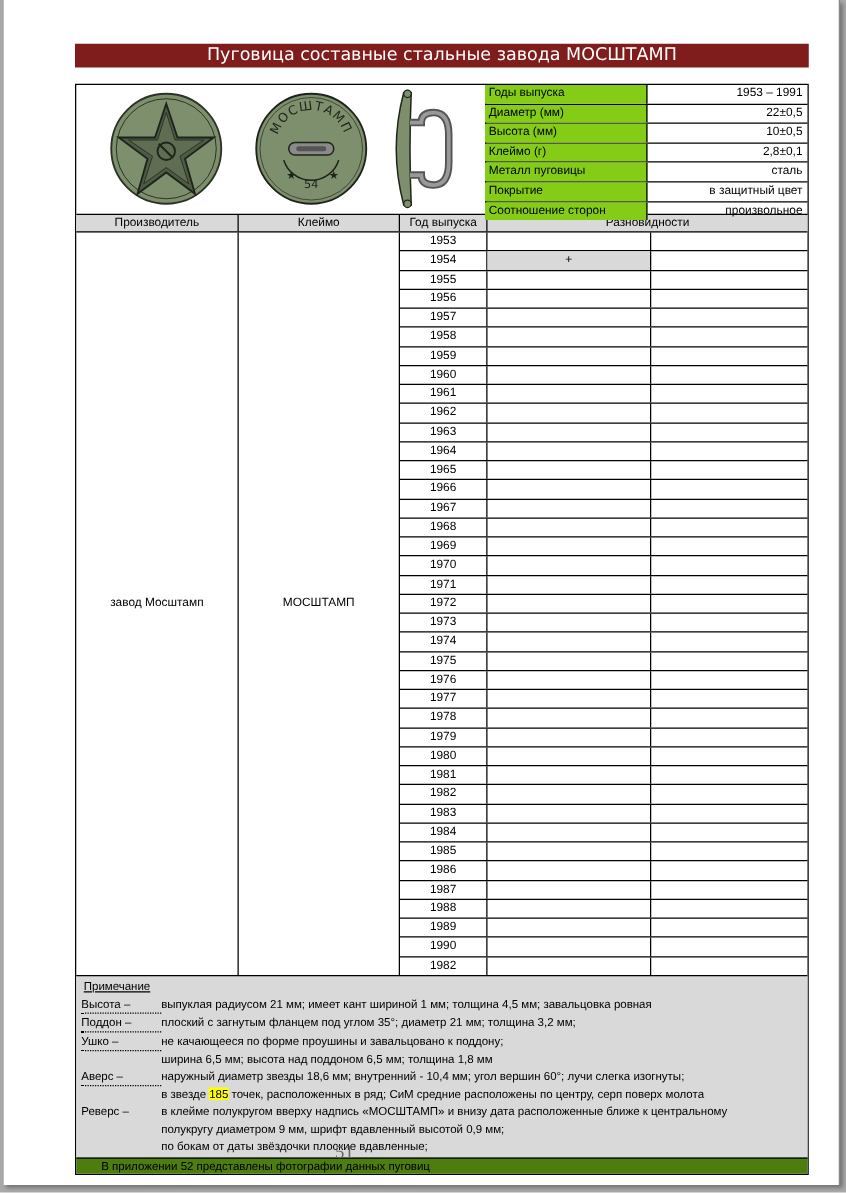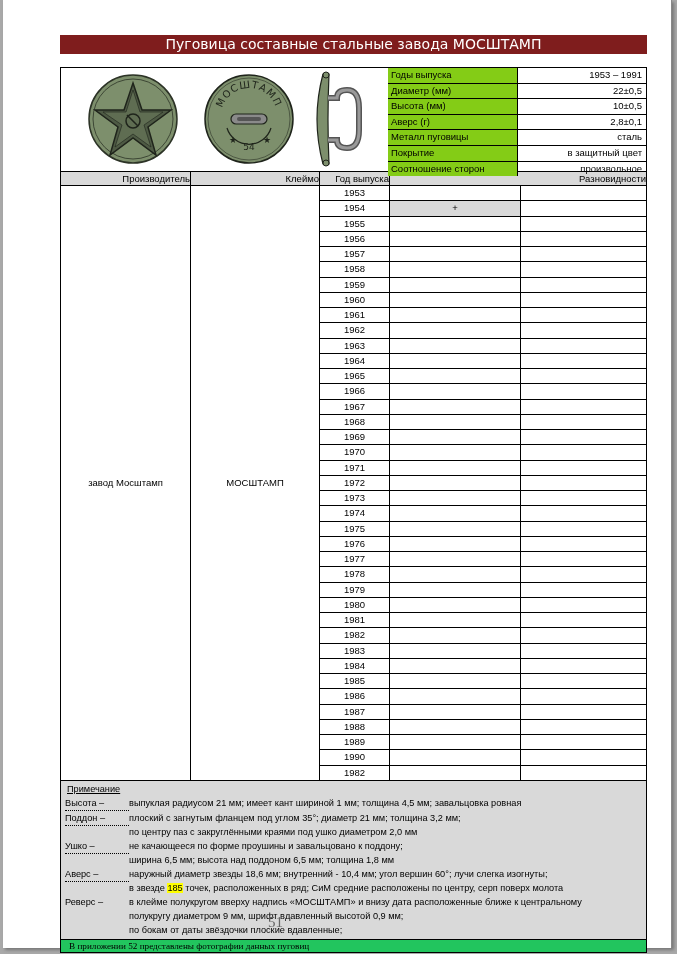--- a/index.html
+++ b/index.html
@@ -7,40 +7,40 @@
   .page{position:absolute;left:3px;top:0;width:668px;height:948px;background:#fff;box-shadow:2px 2px 3px #777;border-right:1px solid #888;}
   .title{position:absolute;left:60px;top:35px;width:587px;height:19px;background:#7f1d1d;color:#fff;text-align:center;font-size:14px;line-height:19px;font-family:"DejaVu Sans",sans-serif;}
   .tbl{position:absolute;left:60px;top:67px;width:587px;border:1px solid #000;box-sizing:border-box;}
   .top{position:relative;height:103px;border-bottom:1px solid #000;}
   .imgcell{position:absolute;left:0;top:0;width:327px;height:103px;border-right:1px solid #000;}
   .props{position:absolute;left:327px;top:0;width:258px;}
   .prow{height:14.6px;border-bottom:1px solid #000;display:flex;font-size:9.5px;line-height:14px;}
   .prow:last-child{border-bottom:none;}
   .pk{width:130px;background:#84cc16;border-right:1px solid #000;padding-left:3px;box-sizing:border-box;}
   .pv{flex:1;text-align:right;padding-right:4px;}
-  .hdr{display:flex;height:13px;border-bottom:1px solid #000;background:#d9d9d9;font-size:9.5px;line-height:13px;text-align:right;}
+  .hdr{display:flex;height:13px;border-bottom:1px solid #000;background:#d9d9d9;font-size:9.5px;line-height:13px;text-align:center;}
   .c1{width:129px;border-right:1px solid #000;}
   .c2{width:128px;border-right:1px solid #000;}
   .c3{width:69px;border-right:1px solid #000;}
   .c4{flex:1;}
   .body{position:relative;display:flex;}
   .mcell{display:flex;align-items:center;justify-content:center;font-size:9.5px;}
   .yr{display:flex;height:14.25px;border-bottom:1px solid #000;font-size:9.5px;line-height:14px;}
   .yr:last-child{border-bottom:none;}
   .yc{width:69px;border-right:1px solid #000;text-align:center;}
   .v1{width:130px;border-right:1px solid #000;text-align:center;}
   .v1.on{background:#d9d9d9;}
   .v2{flex:1;}
   .notes{background:#d9d9d9;border-top:1px solid #000;font-size:9.2px;padding:2px 4px 2px 4px;}
   .nt{text-decoration:underline;padding-left:2px;line-height:13px;}
   .nrow{display:flex;line-height:14px;}
   .nk{width:64px;flex:none;border-bottom:1px dotted #000;align-self:flex-start;}
   .nv{flex:1;}
   .hl{background:#ffff00;}
-  .foot{border-top:1px solid #000;background:#22c55e;font-size:9.2px;line-height:12px;padding-left:8px;font-family:Liberation Serif, serif;}
+  .foot{border-top:1px solid #000;background:#4d7c0f;font-size:9.2px;line-height:12px;padding-left:20px;}
   .pnum{position:absolute;left:0;width:551px;top:914px;text-align:center;font-family:"Liberation Serif",serif;font-size:15px;color:#666;}
 </style>
 </head>
 <body>
 
 <div class="page"></div>
 <div class="title">Пуговица составные стальные завода МОСШТАМП</div>
 
 <div class="tbl">
   <div class="top">
@@ -82,21 +82,21 @@
         </div>
       <div class="prow">
           <div class="pk">Диаметр (мм)</div>
           <div class="pv">22±0,5</div>
         </div>
       <div class="prow">
           <div class="pk">Высота (мм)</div>
           <div class="pv">10±0,5</div>
         </div>
       <div class="prow">
-          <div class="pk">Аверс (г)</div>
+          <div class="pk">Клеймо (г)</div>
           <div class="pv">2,8±0,1</div>
         </div>
       <div class="prow">
           <div class="pk">Металл пуговицы</div>
           <div class="pv">сталь</div>
         </div>
       <div class="prow">
           <div class="pk">Покрытие</div>
           <div class="pv">в защитный цвет</div>
         </div>
@@ -321,21 +321,20 @@
     <div class="nrow">
         <div class="nk">Высота –</div>
         <div class="nv">
           <div>выпуклая радиусом 21 мм; имеет кант шириной 1 мм; толщина 4,5 мм; завальцовка ровная</div>
         </div>
       </div>
     <div class="nrow">
         <div class="nk">Поддон –</div>
         <div class="nv">
           <div>плоский с загнутым фланцем под углом 35°;  диаметр 21 мм; толщина 3,2 мм;</div>
-          <div>по центру паз с закруглёнными краями под ушко диаметром 2,0 мм</div>
         </div>
       </div>
     <div class="nrow">
         <div class="nk">Ушко –</div>
         <div class="nv">
           <div>не качающееся по форме проушины и завальцовано к поддону;</div>
           <div>ширина 6,5 мм; высота над поддоном 6,5 мм; толщина 1,8 мм</div>
         </div>
       </div>
     <div class="nrow">

